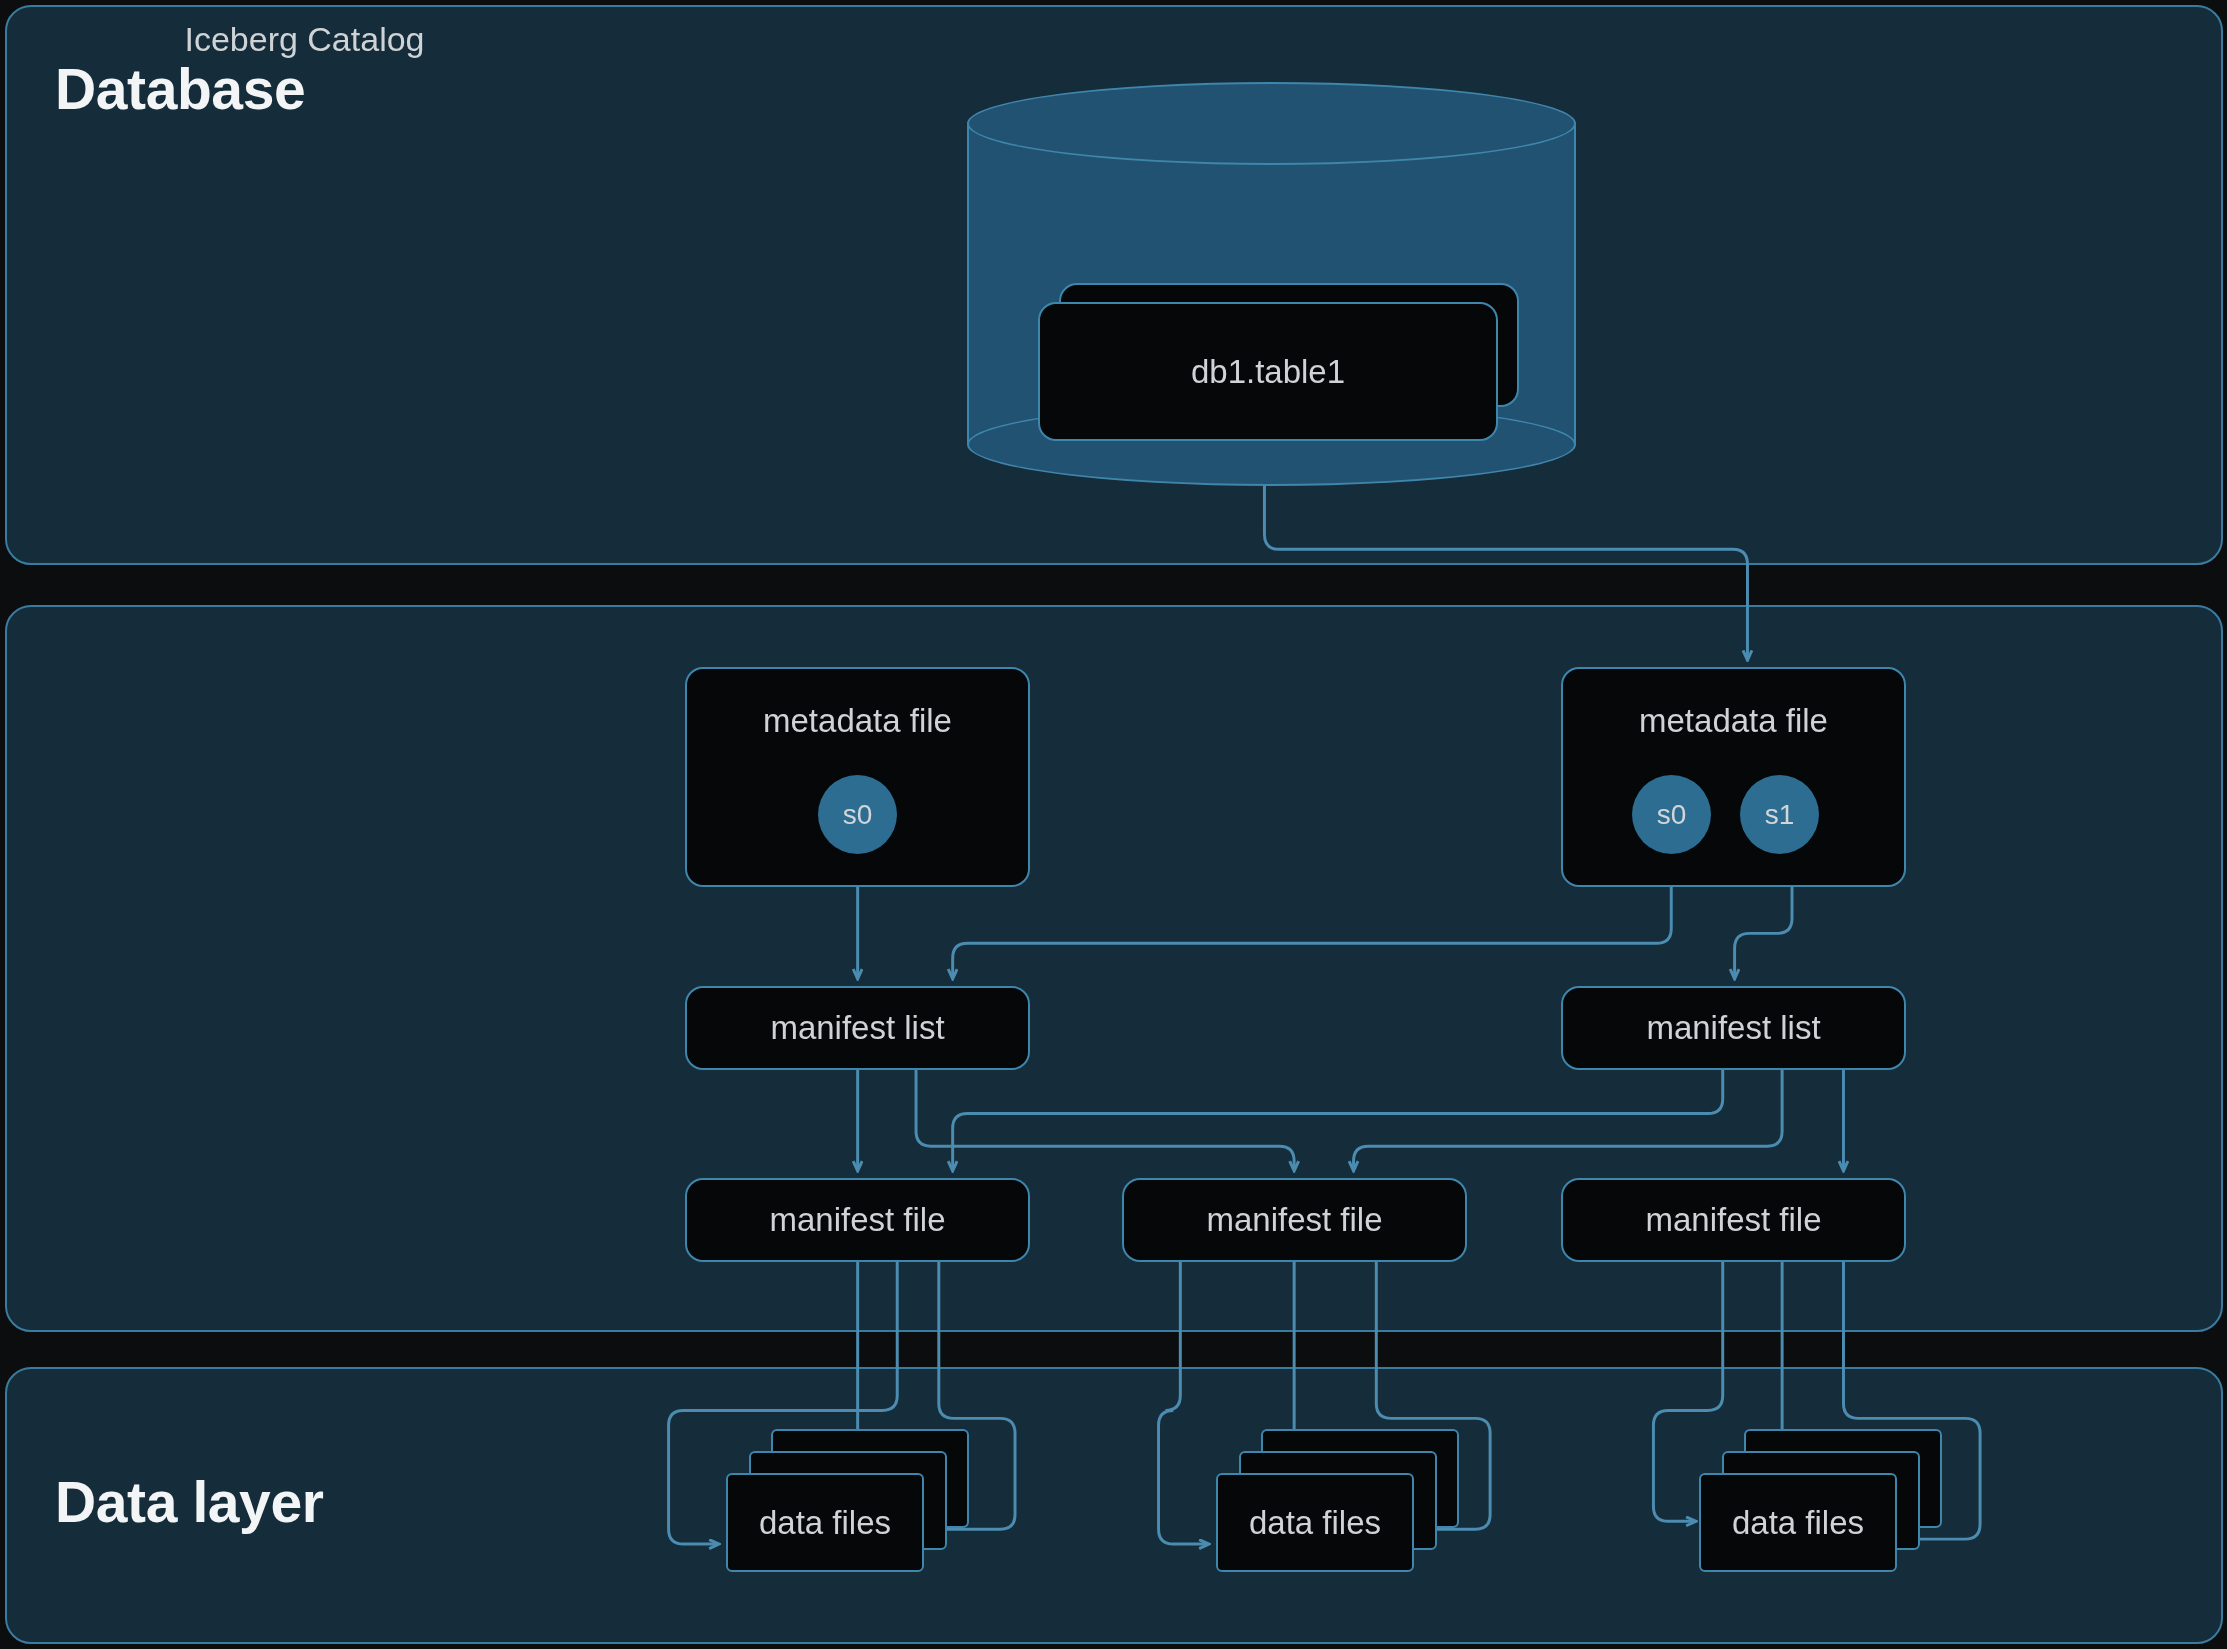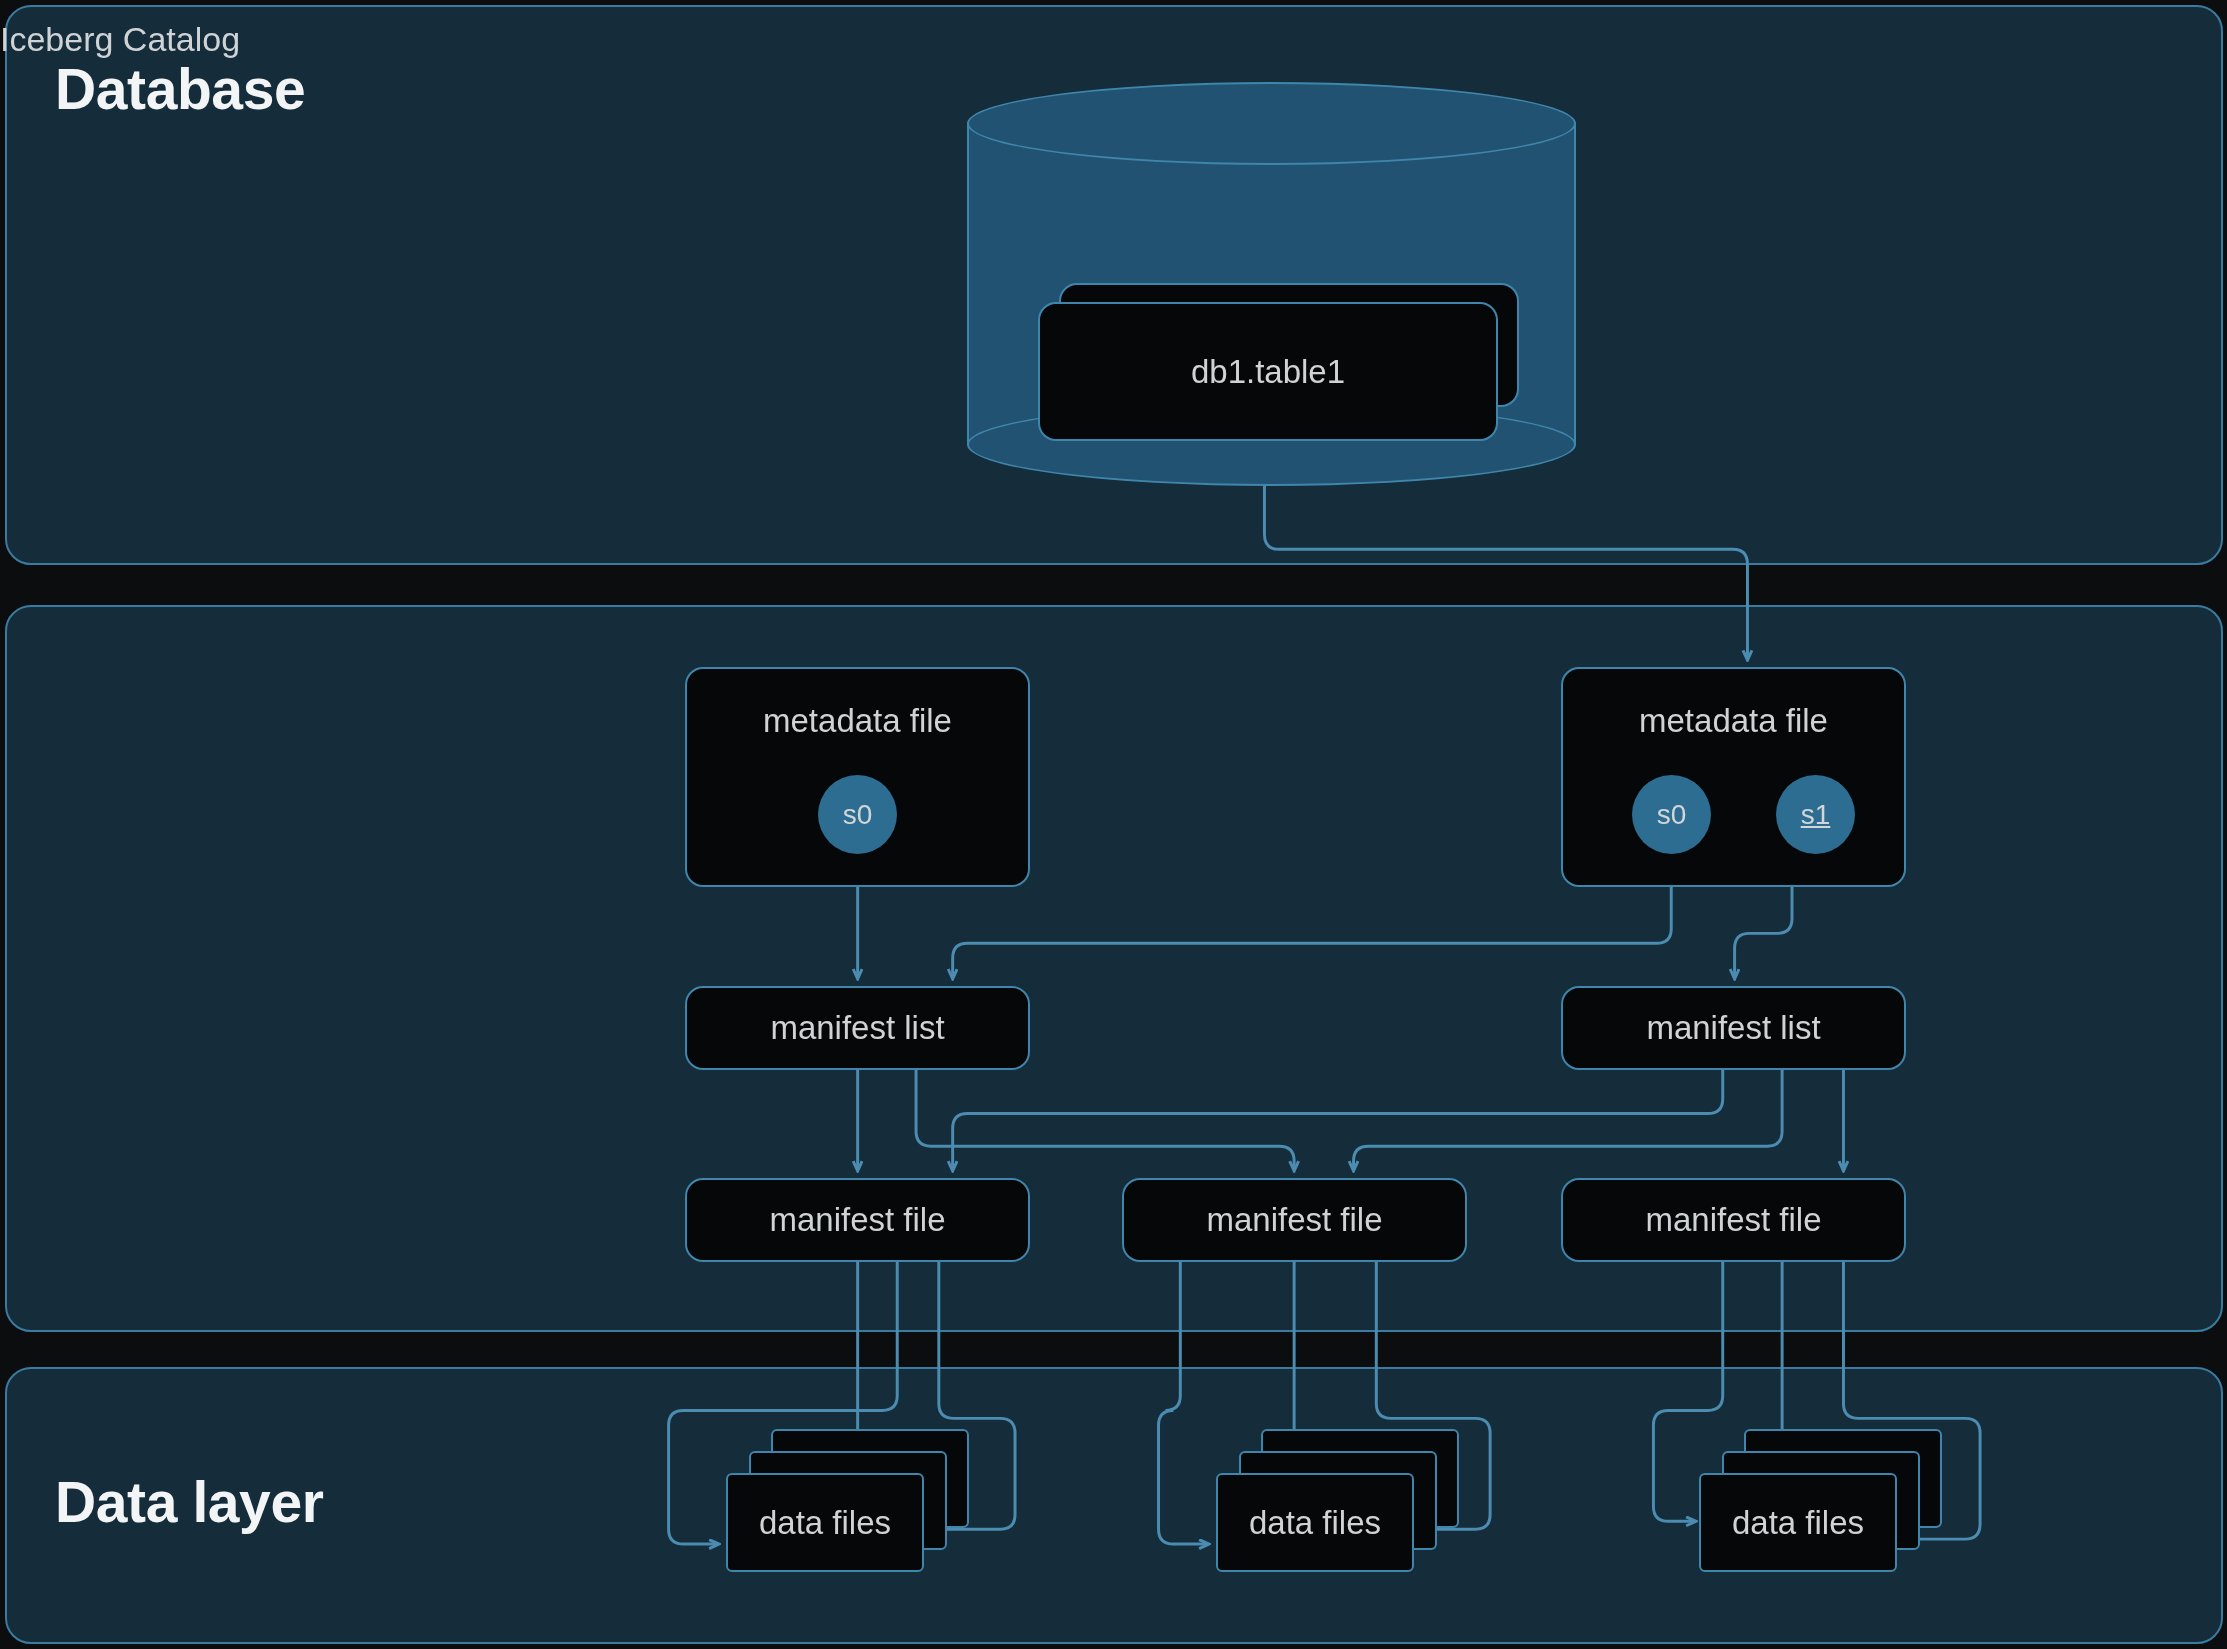--- a/index.html
+++ b/index.html
@@ -89,20 +89,21 @@
     width: 609px; height: 83px;
     background: #215272;
     border: 2px solid #3f86ac;
     border-radius: 50%;
     box-sizing: border-box;
   }
   #catalog-label {
     position: absolute;
     left: 0; top: 20px;
     width: 609px;
+    text-align: center;
     color: #cfd3d6;
     font-size: 34px;
     z-index: 4;
   }
 
   
   .node {
     position: absolute;
     background: #050709;
     border: 2px solid #3f86ac;
@@ -146,21 +147,21 @@
     background: #2d6d91;
     color: #d2d6d9;
     display: flex;
     align-items: center;
     justify-content: center;
     font-size: 28px;
     z-index: 6;
   }
   #snap-left-s0  { left: 818px;  top: 775px; }
   #snap-right-s0 { left: 1632px; top: 775px; }
-  #snap-right-s1 { left: 1776px; top: 775px; text-decoration: underline; }
+  #snap-right-s1 { left: 1740px; top: 775px; }
 
   
   #manifest-list-left  { left: 685px;  top: 986px; width: 345px; height: 84px; }
   #manifest-list-right { left: 1561px; top: 986px; width: 345px; height: 84px; }
 
   
   #manifest-file-1 { left: 685px;  top: 1178px; width: 345px; height: 84px; }
   #manifest-file-2 { left: 1122px; top: 1178px; width: 345px; height: 84px; }
   #manifest-file-3 { left: 1561px; top: 1178px; width: 345px; height: 84px; }
 

